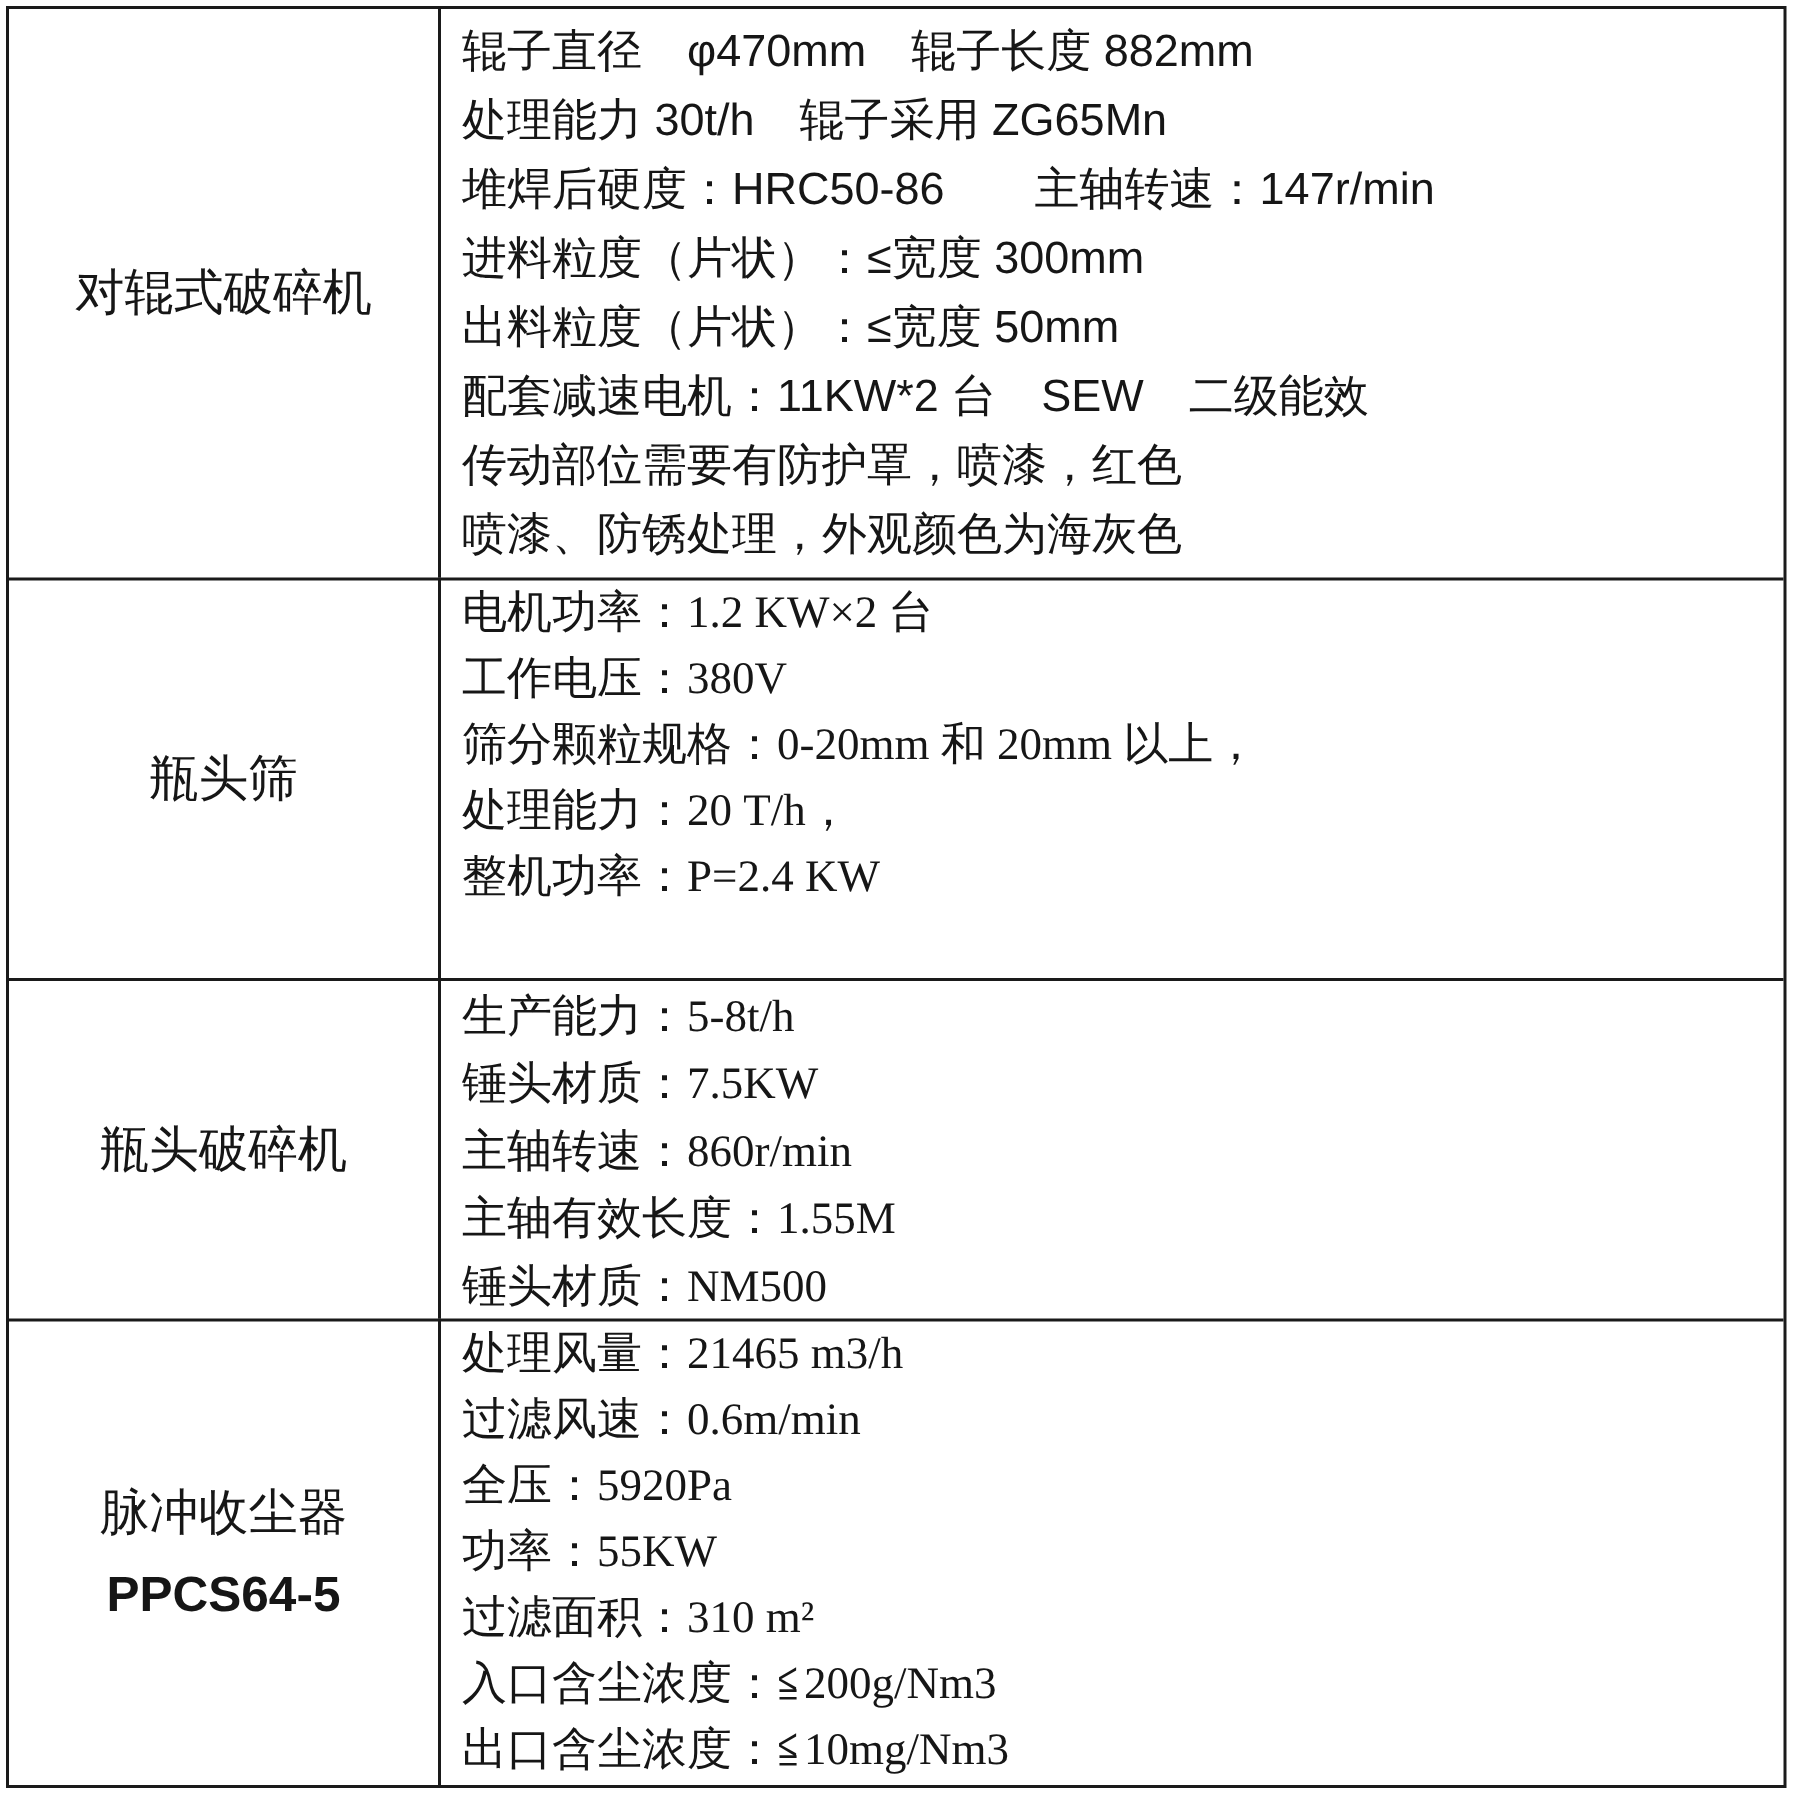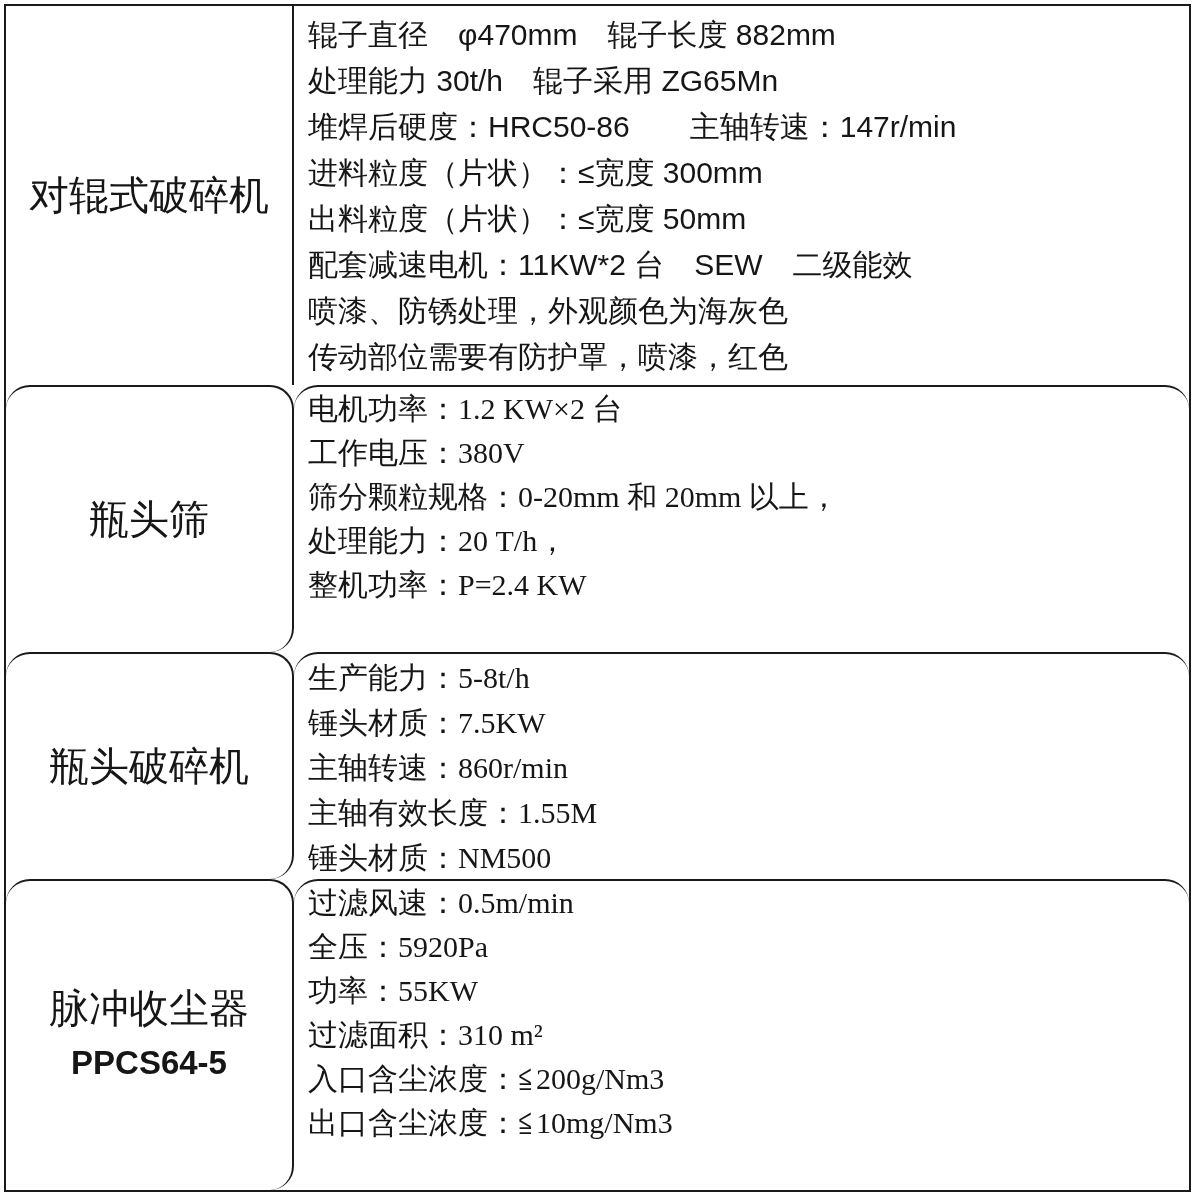--- a/index.html
+++ b/index.html
@@ -20,34 +20,34 @@
     height: 1188px;
     border: 2px solid #1a1a1a;
     background: #ffffff;
     display: grid;
     grid-template-columns: 288px 1fr;
     grid-template-rows: 379px 267px 227px 1fr;
     color: #161616;
   }
 
   .cell { overflow: hidden; }
-  .bt   { border-top: 2px solid #1a1a1a; border-radius: 24px; }
+  .bt   { border-top: 2px solid #1a1a1a; }
 
   .name {
     border-right: 2px solid #1a1a1a;
     display: flex;
     flex-direction: column;
     align-items: center;
     justify-content: center;
     text-align: center;
   }
 
   .nm {
     font-family: "Liberation Serif", "DejaVu Serif", serif;
-    font-size: 40px;
+    font-size: 33px;
     line-height: 54px;
     white-space: pre-wrap;
   }
   .model {
     font-family: "Liberation Sans", "DejaVu Sans", sans-serif;
     font-weight: 600;
     font-size: 33px;
     line-height: 54px;
   }
 
@@ -77,22 +77,22 @@
   <div class="cell name">
     <div class="nm">对辊式破碎机</div>
   </div>
   <div class="cell spec spec-r0 f-sans">
     <div class="ln">辊子直径　φ470mm　辊子长度 882mm</div>
     <div class="ln">处理能力 30t/h　辊子采用 ZG65Mn</div>
     <div class="ln">堆焊后硬度：HRC50-86　　主轴转速：147r/min</div>
     <div class="ln">进料粒度（片状）：≤宽度 300mm</div>
     <div class="ln">出料粒度（片状）：≤宽度 50mm</div>
     <div class="ln">配套减速电机：11KW*2 台　SEW　二级能效</div>
+    <div class="ln">传动部位需要有防护罩，喷漆，红色</div>
     <div class="ln">喷漆、防锈处理，外观颜色为海灰色</div>
-    <div class="ln">传动部位需要有防护罩，喷漆，红色</div>
   </div>
 
   <div class="cell name bt">
     <div class="nm">瓶头筛</div>
   </div>
   <div class="cell spec spec-r1 f-serif bt">
     <div class="ln">电机功率：1.2 KW×2 台</div>
     <div class="ln">工作电压：380V</div>
     <div class="ln">筛分颗粒规格：0-20mm 和 20mm 以上，</div>
     <div class="ln">处理能力：20 T/h，</div>
@@ -108,21 +108,22 @@
     <div class="ln">主轴转速：860r/min</div>
     <div class="ln">主轴有效长度：1.55M</div>
     <div class="ln">锤头材质：NM500</div>
   </div>
 
   <div class="cell name bt">
     <div class="nm">脉冲收尘器</div>
     <div class="model">PPCS64-5</div>
   </div>
   <div class="cell spec spec-r3 f-serif bt">
-    <div class="ln">过滤风速：0.5m/min</div>
+    <div class="ln">处理风量：21465 m3/h</div>
+    <div class="ln">过滤风速：0.6m/min</div>
     <div class="ln">全压：5920Pa</div>
     <div class="ln">功率：55KW</div>
     <div class="ln">过滤面积：310 m²</div>
     <div class="ln">入口含尘浓度：≦200g/Nm3</div>
     <div class="ln">出口含尘浓度：≦10mg/Nm3</div>
   </div>
 
 </div>
 
 </body></html>

